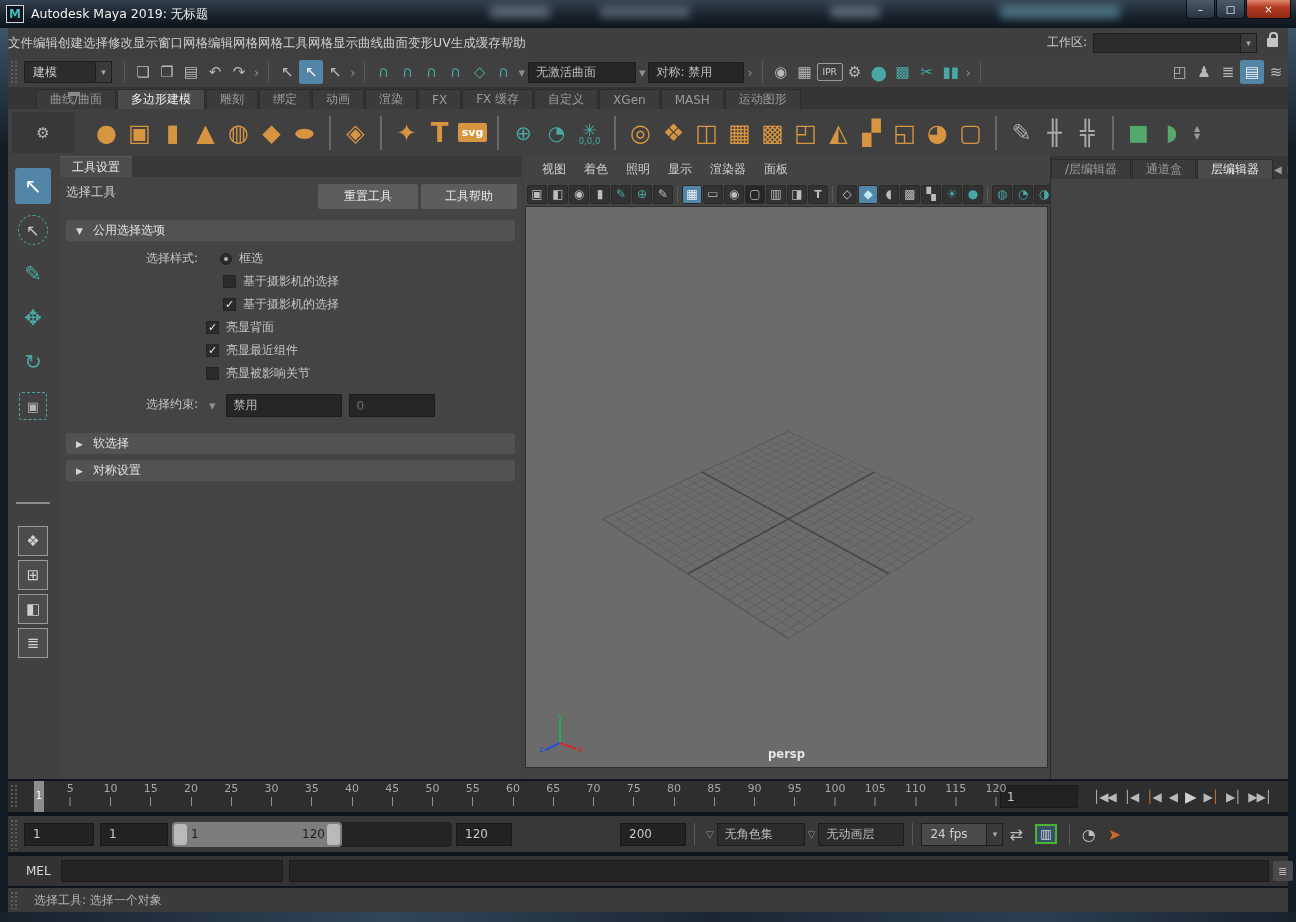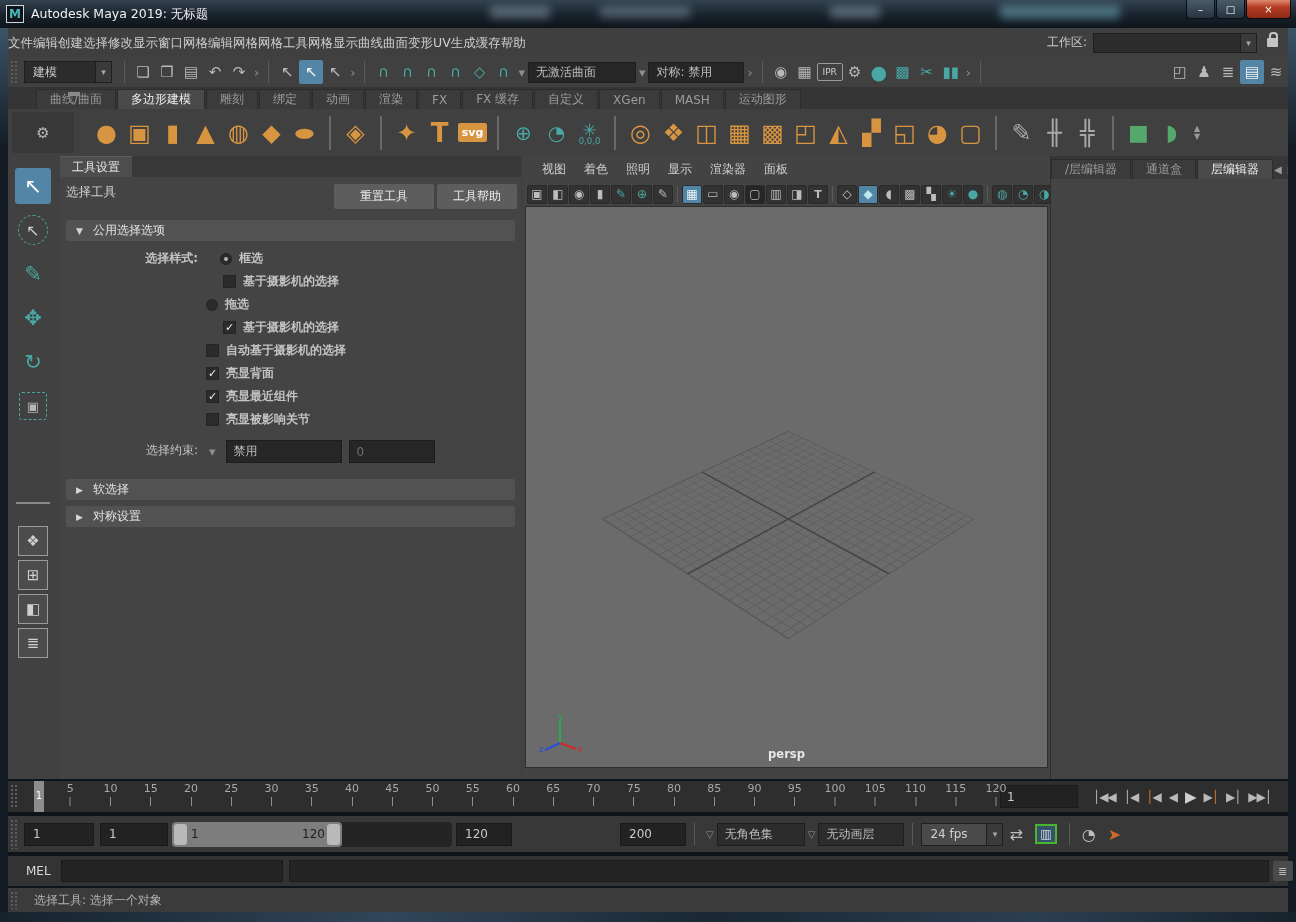--- a/index.html
+++ b/index.html
@@ -87,21 +87,21 @@
   #tstabrow{height:21px;background:#383838;display:flex;}
   #tstab{background:#4d4d4d;color:#e8e8e8;font-size:12px;padding:0 12px;display:flex;align-items:center;border-top:1px solid #5c5c5c;}
   #tshead{display:flex;align-items:flex-start;padding:7px 4px 6px 6px;}
   #tsname{color:#cfcfcf;font-size:12.5px;flex:1;}
   .tsbtn{background:#5d5d5d;color:#ececec;font-size:12px;height:25px;width:100px;margin-left:3px;
     display:flex;align-items:center;justify-content:center;border-radius:2px;}
   .frame{margin:5px 6px 0;background:#525252;border-radius:2px;height:21px;display:flex;align-items:center;
     color:#e2e2e2;font-size:12px;gap:10px;padding-left:10px;}
   .frame .tri{font-size:9px;color:#d5d5d5;}
   #ts-rows{padding:6px 0 4px;}
-  .tsrow{position:relative;height:23px;font-weight:bold;}
+  .tsrow{position:relative;height:23px;}
   .preflabel{position:absolute;left:0;top:3px;width:138px;text-align:right;color:#c3c3c3;font-size:12px;}
   .ctrl{position:absolute;top:3px;display:flex;align-items:center;gap:7px;color:#c3c3c3;font-size:12px;}
   .radio{width:12px;height:12px;border-radius:50%;background:#2b2b2b;border:1px solid #242424;position:relative;flex:none;}
   .radio.sel::after{content:'';position:absolute;left:3px;top:3px;width:4px;height:4px;border-radius:50%;background:#b5b5b5;}
   .cbox{width:13px;height:13px;background:#2b2b2b;border:1px solid #242424;color:#f0f0f0;font-size:11px;
     line-height:11px;text-align:center;flex:none;}
   #constraintrow{position:relative;height:30px;margin-top:4px;}
   
   #viewport{position:absolute;left:515px;top:0;width:527px;height:623px;background:#434343;}
   #vpmenus{height:26px;display:flex;align-items:center;padding-left:10px;}
@@ -410,56 +410,44 @@
         </div>
     </div>
 
     <div id="tspanel">
       <div id="tstabrow">
         <span id="tstab">工具设置</span>
       </div>
       <div id="tshead">
         <span id="tsname">选择工具</span>
         <span class="tsbtn">重置工具</span>
-        <span class="tsbtn" style="width:80px;">工具帮助</span>
+        <span class="tsbtn" style="width:96px;">工具帮助</span>
       </div>
       <div class="frame">
         <span class="tri">▼</span>
         <span>公用选择选项</span>
       </div>
       <div id="ts-rows">
           <div class="tsrow">
             <span class="preflabel">选择样式:</span>
             <span class="ctrl" style="left: 160px;">
               <span class="radio sel"></span>
               <span>框选</span>
             </span>
           </div>
           <div class="tsrow">
             <span class="ctrl" style="left: 163px;">
               <span class="cbox"></span>
               <span>基于摄影机的选择</span>
             </span>
           </div>
           <div class="tsrow">
-            <span class="ctrl" style="left: 146px;">
-              <span class="radio"></span>
-              <span>拖选</span>
-            </span>
-          </div>
-          <div class="tsrow">
             <span class="ctrl" style="left: 163px;">
               <span class="cbox">✓</span>
               <span>基于摄影机的选择</span>
-            </span>
-          </div>
-          <div class="tsrow">
-            <span class="ctrl" style="left: 146px;">
-              <span class="cbox"></span>
-              <span>自动基于摄影机的选择</span>
             </span>
           </div>
           <div class="tsrow">
             <span class="ctrl" style="left: 146px;">
               <span class="cbox">✓</span>
               <span>亮显背面</span>
             </span>
           </div>
           <div class="tsrow">
             <span class="ctrl" style="left: 146px;">

